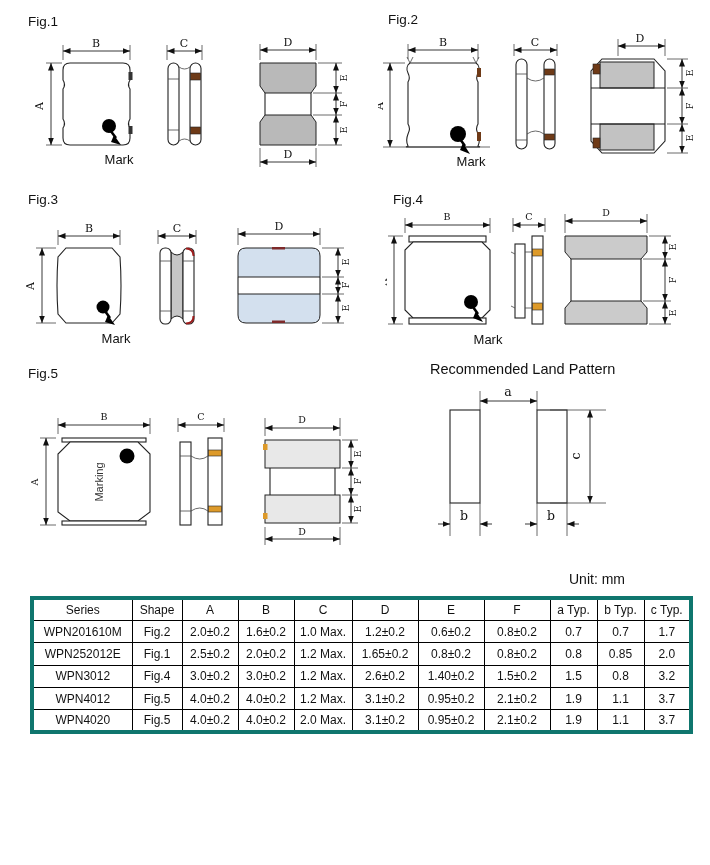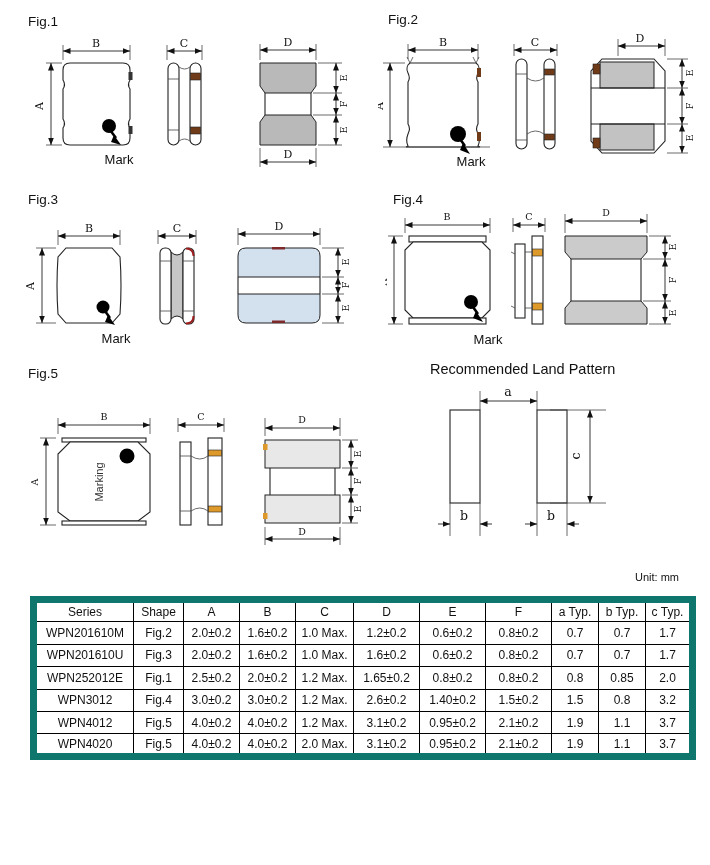--- a/index.html
+++ b/index.html
@@ -13,23 +13,23 @@
   .dim-label-sm { font-size:9.5px; font-family:"DejaVu Serif",serif; }
   .lp-label { font-size:12.5px; font-family:"DejaVu Serif",serif; }
   .title-label { font-size:14.5px; font-family:"Liberation Sans",sans-serif; }
   .marking-label { font-size:11px; font-family:"Liberation Sans",sans-serif; fill:#333; }
   .outline { fill:#ffffff; stroke:#222; stroke-width:1.1; }
   .ln { stroke:#222; stroke-width:1.1; fill:none; }
   .thin { stroke:#444; stroke-width:0.8; fill:none; }
   .dim { stroke:#222; stroke-width:0.9; fill:none; }
   .padshape { stroke:#222; stroke-width:1; }
   .band { stroke:#222; stroke-width:0.6; }
-  #unit-note { position:absolute; left:635px; top:571px; font-size:11px; }
+  #unit-note { position:absolute; left:569px; top:571px; font-size:14px; }
   #table-wrap { position:absolute; left:30px; top:596px; width:659px; }
-  #dims-table { border-collapse:collapse; width:100%; table-layout:fixed; font-size:12px; border:7px solid #0f766e; }
+  #dims-table { border-collapse:collapse; width:100%; table-layout:fixed; font-size:12px; border:4px solid #0f766e; }
   #dims-table th, #dims-table td { border:1px solid #000; text-align:center; vertical-align:middle;
     height:22.4px; padding:0 1px; font-weight:400; white-space:nowrap; overflow:hidden; }
 </style>
 </head>
 <body>
 
 <svg class="fig" style="left:20px;top:6px" width="340" height="175" viewBox="0 0 340 175">
   <defs>
     <marker id="f1a" markerUnits="userSpaceOnUse" markerWidth="8" markerHeight="8" refX="7.5" refY="3" orient="auto-start-reverse">
       <path d="M0,0 L7.5,3 L0,6 Z" fill="#111"></path>
@@ -433,33 +433,20 @@
           <td>1.6±0.2</td>
           <td>1.0 Max.</td>
           <td>1.2±0.2</td>
           <td>0.6±0.2</td>
           <td>0.8±0.2</td>
           <td>0.7</td>
           <td>0.7</td>
           <td>1.7</td>
         </tr>
         <tr>
-          <td>WPN201610U</td>
-          <td>Fig.3</td>
-          <td>2.0±0.2</td>
-          <td>1.6±0.2</td>
-          <td>1.0 Max.</td>
-          <td>1.6±0.2</td>
-          <td>0.6±0.2</td>
-          <td>0.8±0.2</td>
-          <td>0.7</td>
-          <td>0.7</td>
-          <td>1.7</td>
-        </tr>
-        <tr>
           <td>WPN252012E</td>
           <td>Fig.1</td>
           <td>2.5±0.2</td>
           <td>2.0±0.2</td>
           <td>1.2 Max.</td>
           <td>1.65±0.2</td>
           <td>0.8±0.2</td>
           <td>0.8±0.2</td>
           <td>0.8</td>
           <td>0.85</td>

